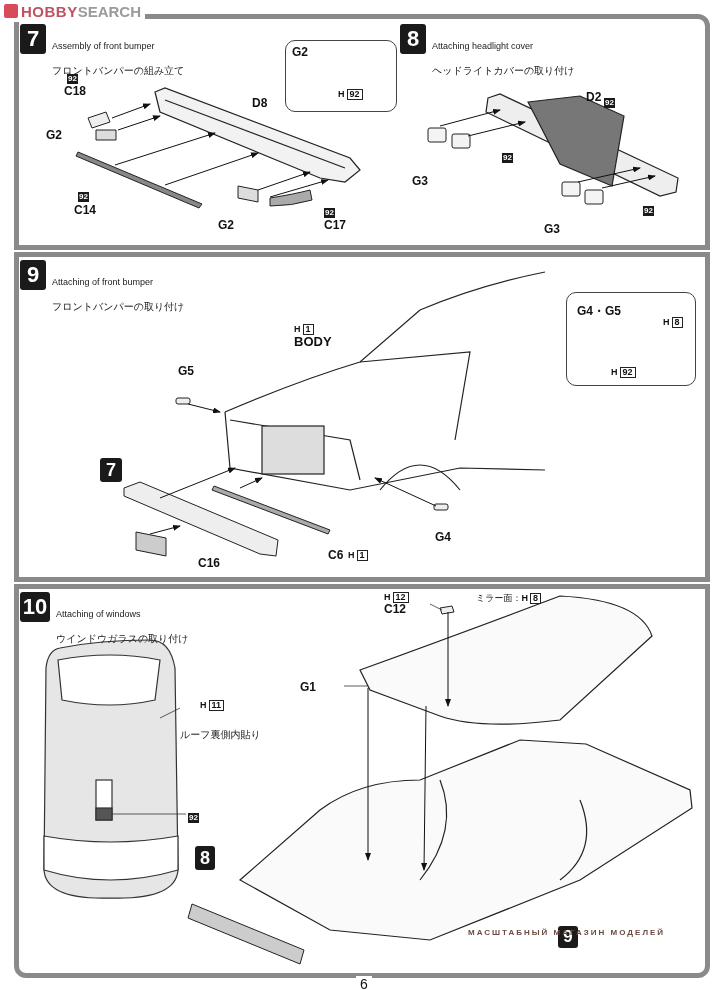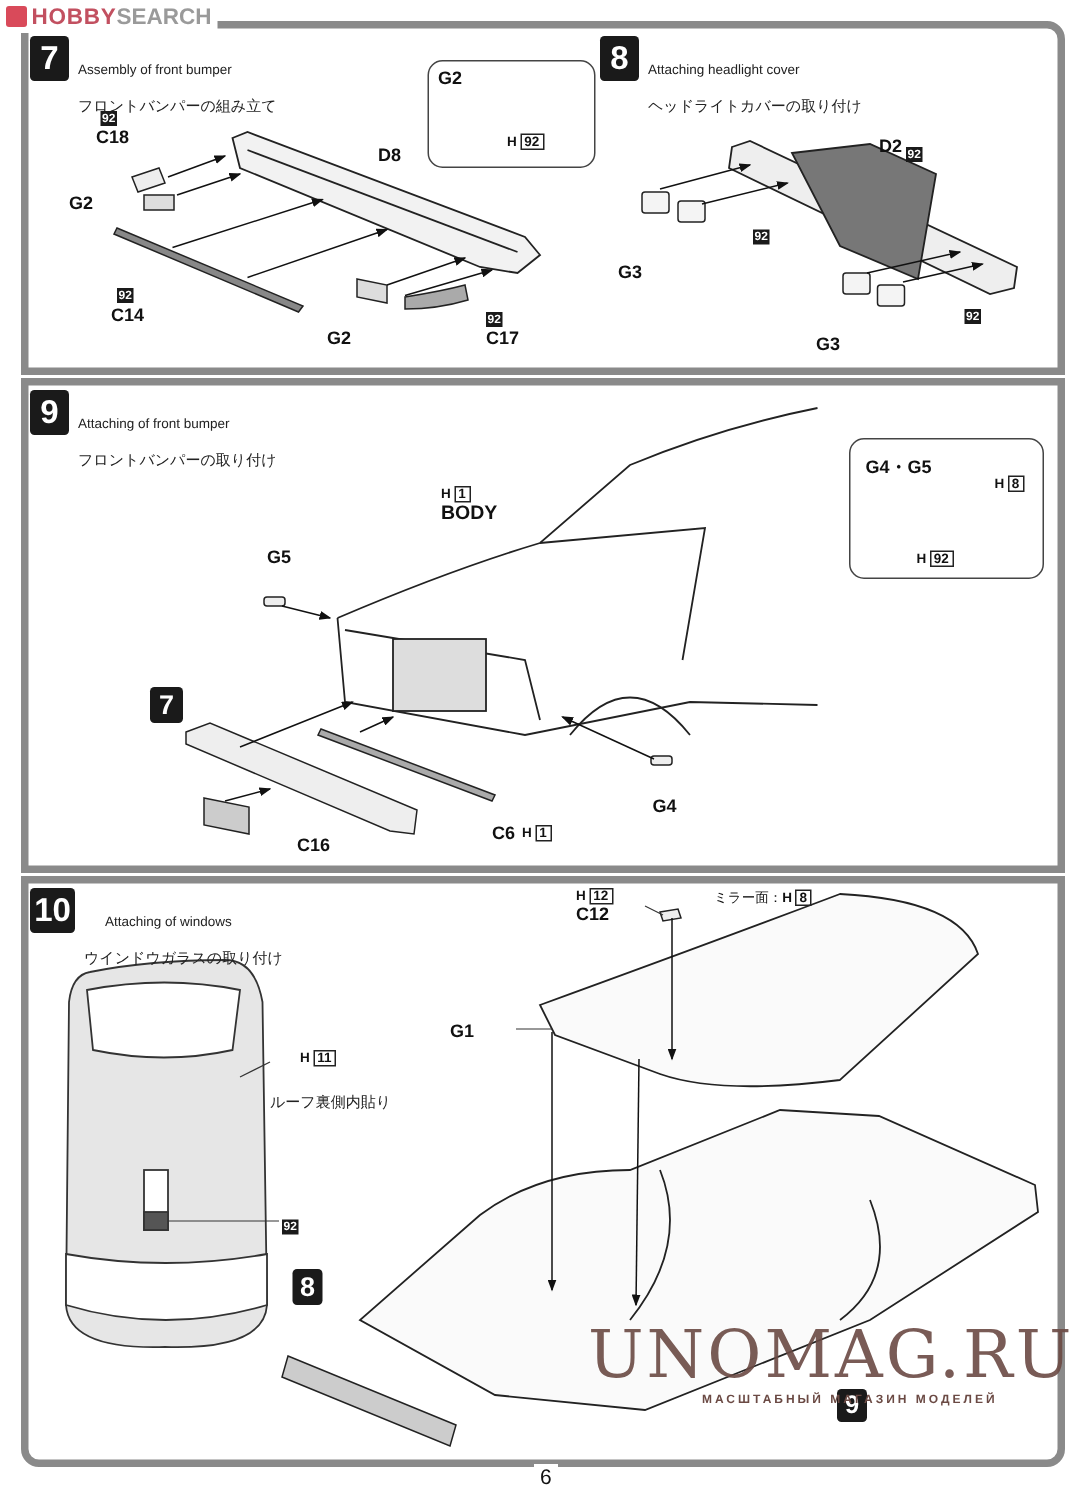--- a/index.html
+++ b/index.html
@@ -207,29 +207,28 @@
   <div class="lbl" style="left:435px;top:530px;">G4</div>
 
   <div class="callout" style="left:566px;top:292px;width:128px;height:92px;">
     <div class="lbl" style="left:10px;top:10px;">G4・G5</div>
     <div class="hbox" style="left:96px;top:24px;"><span>H</span><span class="b">8</span></div>
     <div class="hbox" style="left:44px;top:74px;"><span>H</span><span class="b">92</span></div>
   </div>
 
   <div class="step-num" style="left:20px;top:592px;width:30px;height:30px;">10</div>
   <div class="step-jp" style="left:56px;top:592px;">ウインドウガラスの取り付け</div>
-  <div class="step-en" style="left:56px;top:609px;margin-left:14px;">Attaching of windows</div>
+  <div class="step-en" style="left:56px;top:609px;">Attaching of windows</div>
 
   <div class="hbox" style="left:384px;top:592px;"><span>H</span><span class="b">12</span></div>
   <div class="lbl" style="left:384px;top:602px;">C12</div>
   <div class="hbox" style="left:444px;top:592px;font-weight:normal;margin-left:32px;"><span>ミラー面：</span><b>H</b><span class="b" style="font-weight:bold;">8</span></div>
   <div class="lbl" style="left:300px;top:680px;">G1</div>
   <div class="step-jp" style="left:180px;top:688px;font-size:10px;">ルーフ裏側内貼り</div>
   <div class="hbox" style="left:186px;top:700px;margin-left:14px;"><span>H</span><span class="b">11</span></div>
   <div class="paint" style="left:188px;top:813px;">92</div>
   <div class="step-num" style="left:195px;top:846px;width:20px;height:24px;font-size:18px;line-height:24px;">8</div>
   <div class="step-num" style="left:558px;top:926px;width:20px;height:22px;font-size:17px;line-height:22px;">9</div>
 
-  <div class="watermark">UNOMAG.RU</div>
   <div class="watermark-sub">МАСШТАБНЫЙ МАГАЗИН МОДЕЛЕЙ</div>
 
   <div class="pagenum">6</div>
 </div>
 
 </body></html>

